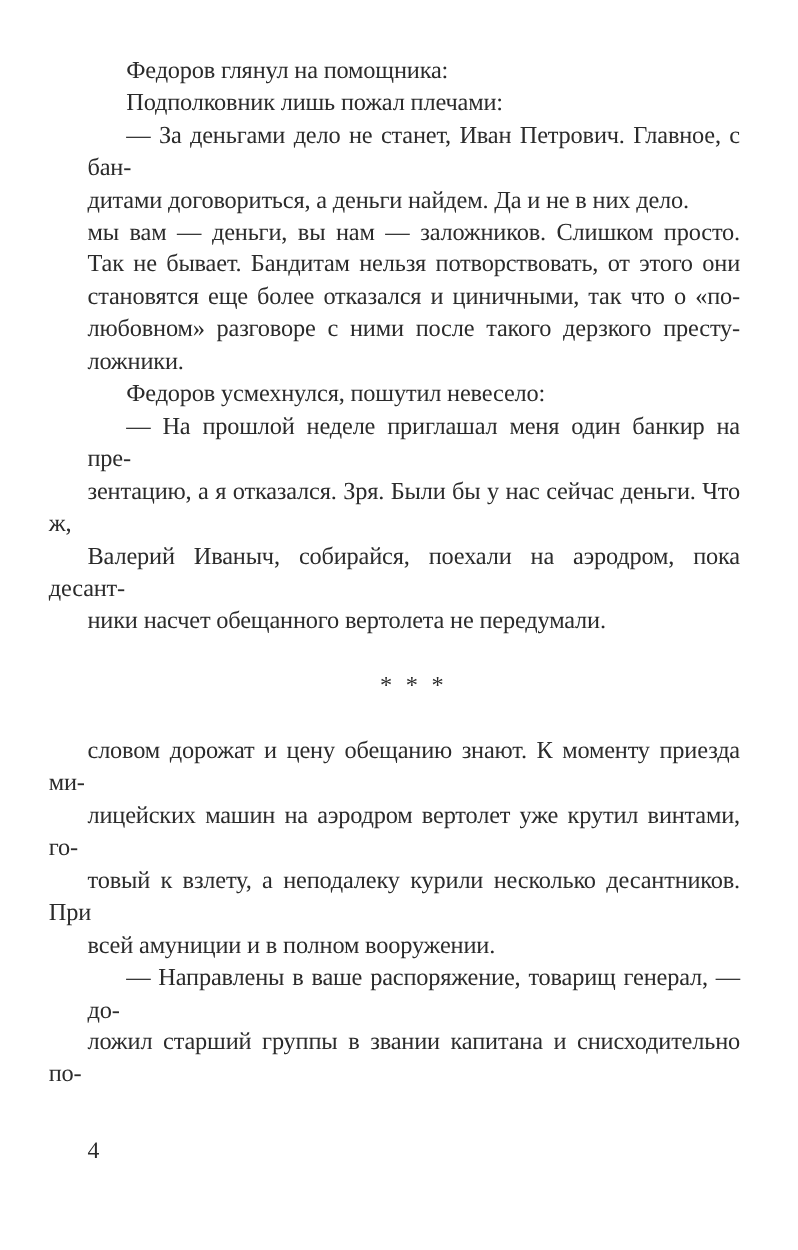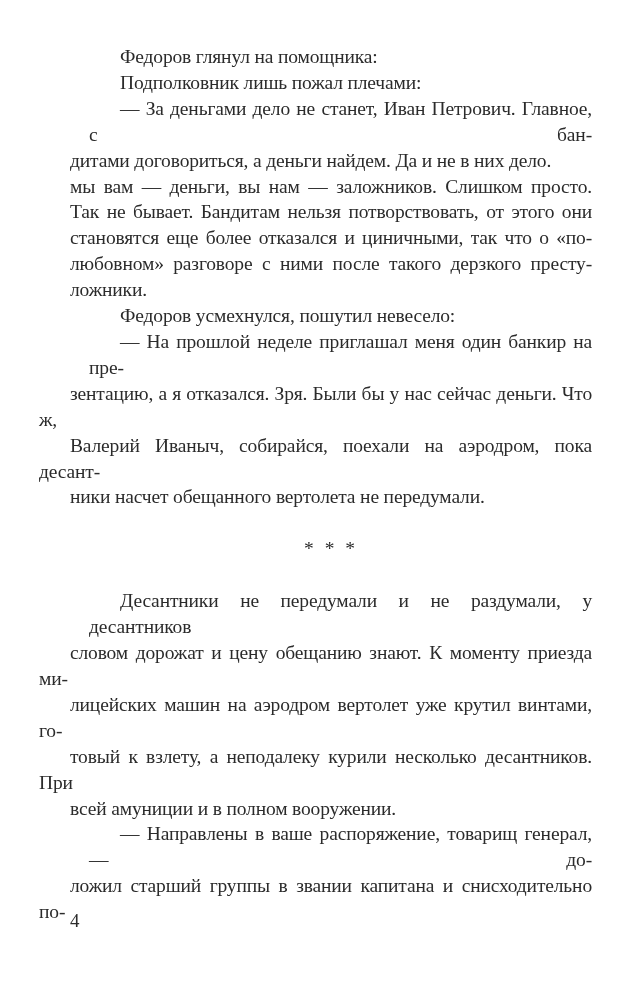--- a/index.html
+++ b/index.html
@@ -25,21 +25,21 @@
     letter-spacing: 3px;
   }
   .page-number {
     position: absolute;
     left: 70px;
     top: 910px;
     font-family: "Liberation Serif", "DejaVu Serif", serif;
     font-size: 19px;
     color: #2b2b2b;
   }
-  .line { display: block; text-align: justify; text-align-last: justify; margin-left: 19px; }
+  .line { display: block; text-align: justify; text-align-last: justify; }
   .line.last { text-align-last: left; }
   .line.indent { padding-left: 31px; }
 </style>
 </head>
 <body>
 
 <div class="page">
   <div>
     <p class="p">
       <span class="line last indent" style="padding-left:0">Федоров глянул на помощника:</span>
@@ -66,21 +66,20 @@
       <span class="line" style="margin-left:-31px">зентацию, а я отказался. Зря. Были бы у нас сейчас деньги. Что ж,</span>
       <span class="line" style="margin-left:-31px">Валерий Иваныч, собирайся, поехали на аэродром, пока десант-</span>
       <span class="line last" style="margin-left:-31px">ники насчет обещанного вертолета не передумали.</span>
     </p>
   </div>
 
   <div class="separator">* * *</div>
 
   <div>
     <p class="p">
-      <span class="line">Десантники не передумали и не раздумали, у десантников</span>
       <span class="line" style="margin-left:-31px">словом дорожат и цену обещанию знают. К моменту приезда ми-</span>
       <span class="line" style="margin-left:-31px">лицейских машин на аэродром вертолет уже крутил винтами, го-</span>
       <span class="line" style="margin-left:-31px">товый к взлету, а неподалеку курили несколько десантников. При</span>
       <span class="line last" style="margin-left:-31px">всей амуниции и в полном вооружении.</span>
     </p>
     <p class="p">
       <span class="line">— Направлены в ваше распоряжение, товарищ генерал, — до-</span>
       <span class="line" style="margin-left:-31px">ложил старший группы в звании капитана и снисходительно по-</span>
 
     </p>

